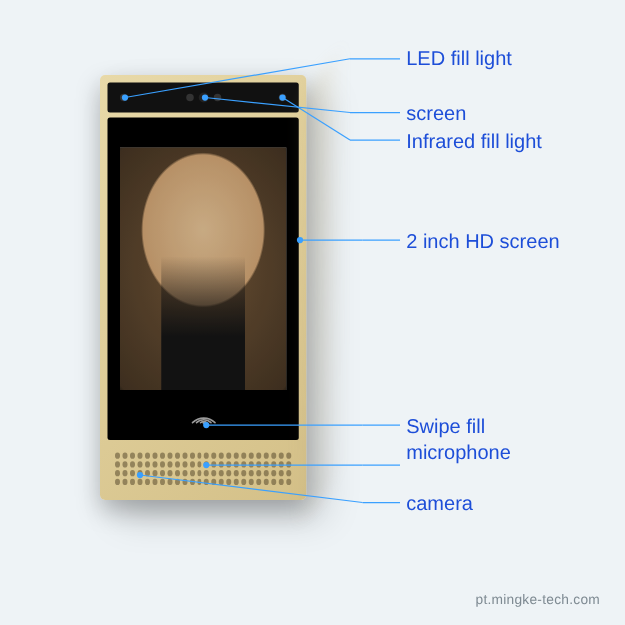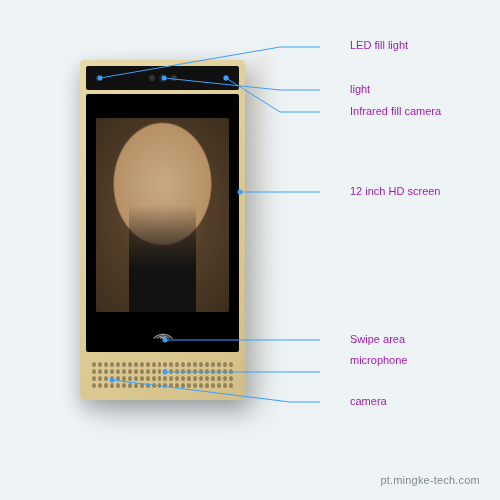--- a/index.html
+++ b/index.html
@@ -112,24 +112,23 @@
     padding: 2px 6px;
   }
   .speaker-grid span {
     background: rgba(90,75,45,0.55);
     border-radius: 50%;
   }
 
   
   .label {
     position: absolute;
-    font-size: 11px;
-    color: #a21caf;
+    font-size: 16px;
+    color: #1d4ed8;
     white-space: nowrap;
-    margin-left: 25px;
   }
   .pin {
     position: absolute;
     width: 5px;
     height: 5px;
     background: #3aa0ff;
     border-radius: 50%;
     transform: translate(-50%, -50%);
   }
   svg.lines {
@@ -301,20 +300,20 @@
     <line x1="290" y1="192" x2="320" y2="192"></line>
   <line x1="165" y1="340" x2="290" y2="340"></line>
     <line x1="290" y1="340" x2="320" y2="340"></line>
   <line x1="165" y1="372" x2="290" y2="372"></line>
     <line x1="290" y1="372" x2="320" y2="372"></line>
   <line x1="112" y1="380" x2="290" y2="402"></line>
     <line x1="290" y1="402" x2="320" y2="402"></line>
 </svg>
 
 <div class="label" style="left:325px; top:39px">LED fill light</div>
-<div class="label" style="left:325px; top:83px">light</div>
-<div class="label" style="left:325px; top:105px">Infrared fill camera</div>
-<div class="label" style="left:325px; top:185px">12 inch HD screen</div>
-<div class="label" style="left:325px; top:333px">Swipe area</div>
+<div class="label" style="left:325px; top:83px">screen</div>
+<div class="label" style="left:325px; top:105px">Infrared fill light</div>
+<div class="label" style="left:325px; top:185px">2 inch HD screen</div>
+<div class="label" style="left:325px; top:333px">Swipe fill</div>
 <div class="label" style="left:325px; top:354px">microphone</div>
 <div class="label" style="left:325px; top:395px">camera</div>
 
 <div class="watermark">pt.mingke-tech.com</div>
 
 </body></html>

